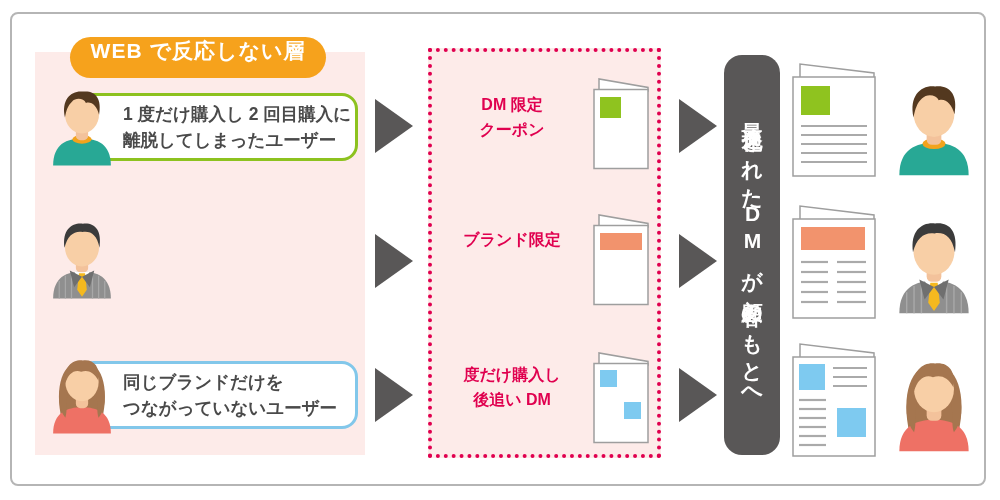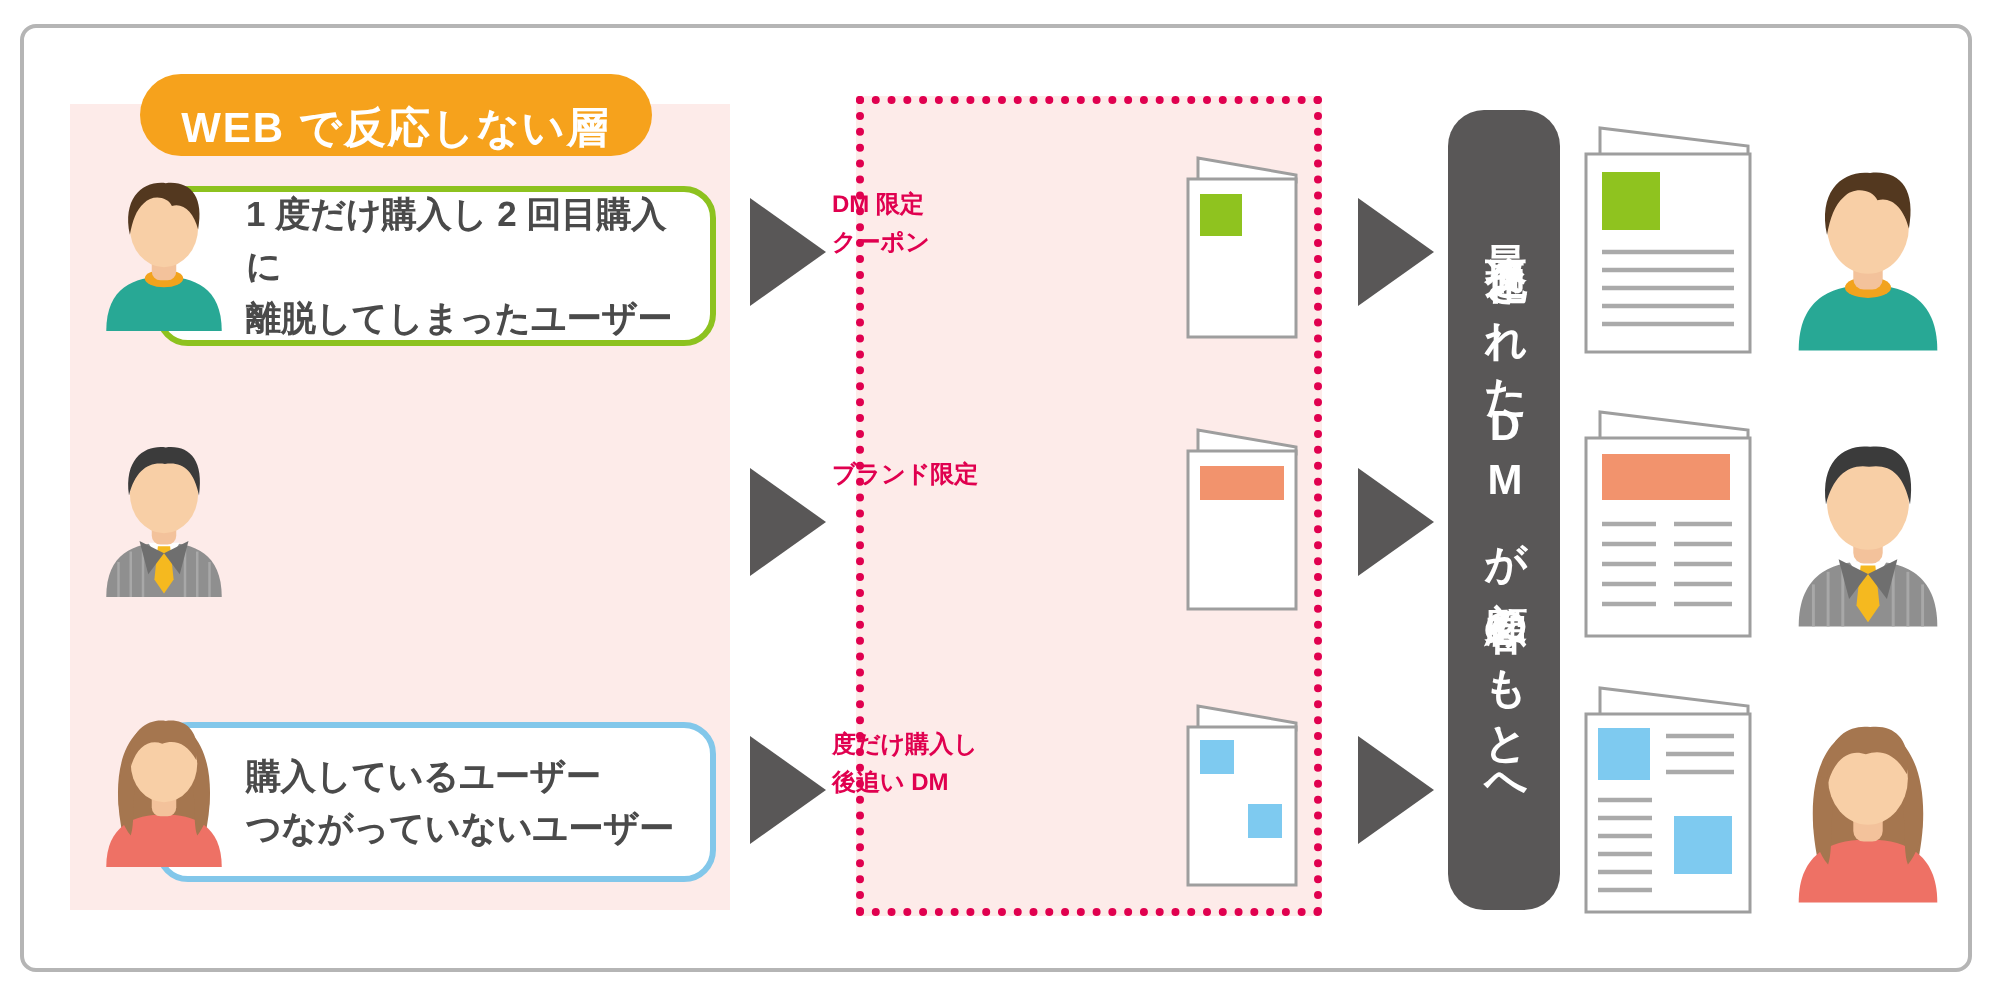--- a/index.html
+++ b/index.html
@@ -5,32 +5,32 @@
   :root{
     --panel_pink:#fdebe9; --accent_orange:#f6a21c; --red:#e0004f; --dark_gray:#595757;
     --border_green:#8dc21f; --border_coral:#f0875c; --border_blue:#82c7ea;
     --text_dark:#4a4a4a; --frame_border:#b5b5b5;
   }
   html,body{margin:0;padding:0;background:#fff;}
   body{font-family:"Liberation Sans","DejaVu Sans",sans-serif;}
   .stage{position:relative;width:1000px;height:500px;background:#fff;overflow:hidden;}
   .frame{position:absolute;left:10px;top:12px;width:976px;height:474px;border:2px solid var(--frame_border,#b5b5b5);border-radius:8px;background:#fff;box-sizing:border-box;}
   .left-panel{position:absolute;left:35px;top:52px;width:330px;height:403px;background:var(--panel_pink,#fdebe9);}
-  .badge{position:absolute;left:70px;top:37px;width:256px;height:41px;background:var(--accent_orange,#f6a21c);border-radius:21px;color:#fff;font-weight:bold;font-size:21px;display:flex;align-items:flex-end;justify-content:center;letter-spacing:1px;}
-  .persona-box{position:absolute;left:78px;width:280px;height:80px;background:#fff;border:3px solid #3b82f6;border-radius:16px;box-sizing:border-box;display:flex;flex-direction:column;justify-content:center;padding-left:42px;padding-right:15px;font-size:17.5px;font-weight:bold;color:var(--text_dark,#4a4a4a);line-height:1.5;}
+  .badge{position:absolute;left:70px;top:37px;width:256px;height:41px;background:var(--accent_orange,#f6a21c);border-radius:21px;color:#fff;font-weight:bold;font-size:21px;display:flex;align-items:flex-start;justify-content:center;letter-spacing:1px;}
+  .persona-box{position:absolute;left:78px;width:280px;height:68px;background:#fff;border:3px solid #3b82f6;border-radius:16px;box-sizing:border-box;display:flex;flex-direction:column;justify-content:center;padding-left:42px;padding-right:2px;font-size:17.5px;font-weight:bold;color:var(--text_dark,#4a4a4a);line-height:1.5;}
   .persona-box.p1{top:93px;border-color:var(--border_green,#8dc21f);}
   .persona-box.p2{top:226px;border-color:var(--border_coral,#f0875c);}
   .persona-box.p3{top:361px;border-color:var(--border_blue,#82c7ea);}
   .avatar-s{position:absolute;left:47px;width:70px;height:80px;}
   .avatar-s.a1{top:87px;} .avatar-s.a2{top:220px;} .avatar-s.a3{top:355px;}
   .arrow{position:absolute;width:0;height:0;border-top:27px solid transparent;border-bottom:27px solid transparent;border-left:38px solid var(--dark_gray,#595757);}
   .arrow.c1{left:375px;} .arrow.c2{left:679px;}
   .arrow.r1{top:99px;} .arrow.r2{top:234px;} .arrow.r3{top:368px;}
   .dm-box{position:absolute;left:428px;top:48px;width:233px;height:410px;background:var(--panel_pink,#fdebe9);border:4px dotted var(--red,#e0004f);box-sizing:border-box;}
-  .dm-text{position:absolute;left:416px;width:152px;text-align:left;color:var(--red,#e0004f);font-weight:bold;font-size:12px;line-height:1.55;}
+  .dm-text{position:absolute;left:436px;width:152px;text-align:center;color:var(--red,#e0004f);font-weight:bold;font-size:16px;line-height:1.55;}
   .dm-text.t1{top:93px;} .dm-text.t2{top:228px;} .dm-text.t3{top:363px;}
   .dm-doc{position:absolute;left:586px;width:70px;height:95px;}
   .dm-doc.d1{top:76px;} .dm-doc.d2{top:212px;} .dm-doc.d3{top:350px;}
   .banner{position:absolute;left:724px;top:55px;width:56px;height:400px;background:var(--dark_gray,#595757);border-radius:18px;color:#fff;display:flex;align-items:center;justify-content:center;writing-mode:vertical-rl;text-orientation:upright;font-weight:bold;font-size:21px;letter-spacing:4px;}
   .out-doc{position:absolute;left:788px;width:92px;height:118px;}
   .out-doc.o1{top:60px;} .out-doc.o2{top:202px;} .out-doc.o3{top:340px;}
   .avatar-b{position:absolute;left:892px;width:84px;height:110px;}
   .avatar-b.b1{top:74px;} .avatar-b.b2{top:212px;} .avatar-b.b3{top:350px;}
   .line2{display:block;}
 </style>
@@ -70,21 +70,21 @@
     <path d="M31,57 L40,72 L49,57 Z" fill="#ffffff"></path>
     <path d="M36.5,59 L43.5,59 L45.5,78 L40,86 L34.5,78 Z" fill="#f5b91f"></path>
     <path d="M26,56 L40,63 L31,75 Z" fill="#6f6f6f"></path>
     <path d="M54,56 L40,63 L49,75 Z" fill="#6f6f6f"></path>
     <rect x="33" y="41" width="14" height="17" rx="5" fill="#f3c29b"></rect>
     <ellipse cx="40" cy="29" rx="19.5" ry="22.5" fill="#f8cfa6"></ellipse>
     <path d="M20,30 C17,8 30,1 41,2.5 C54,1 63,9 60,30 C57,15 50,10.5 40.5,12 C31,10.5 23.5,16 20,30 Z" fill="#3b3b3b"></path>
   </svg>
 
   <div class="persona-box p3">
-    <span>購入しているユーザー</span>
+    <span>同じブランドだけを</span>
     <span class="line2">つながっていないユーザー</span>
   </div>
   <svg class="avatar-s a3" viewBox="0 0 80 88">
     <path d="M17,72 C8,34 18,5 40,5 C62,5 72,34 63,72 C60,79 52,80 48,75 L32,75 C28,80 20,79 17,72 Z" fill="#a5764f"></path>
     <path d="M7,88 C7,64 23,58 40,58 C57,58 73,64 73,88 Z" fill="#ee7165"></path>
     <path d="M17,28 C12,46 13,60 21,70 C24,62 21,40 26,30 Z" fill="#a5764f"></path>
     <path d="M63,28 C68,46 67,60 59,70 C56,62 59,40 54,30 Z" fill="#a5764f"></path>
     <rect x="33" y="42" width="14" height="17" rx="5" fill="#f3c29b"></rect>
     <ellipse cx="40" cy="29" rx="19" ry="22" fill="#f8cfa6"></ellipse>
     <path d="M21,31 C18,10 31,3 41,4.5 C53,3 61,11 58.5,27 C53,17 46,15 39,17.5 C31,14.5 24,20 21,31 Z" fill="#a5764f"></path>

